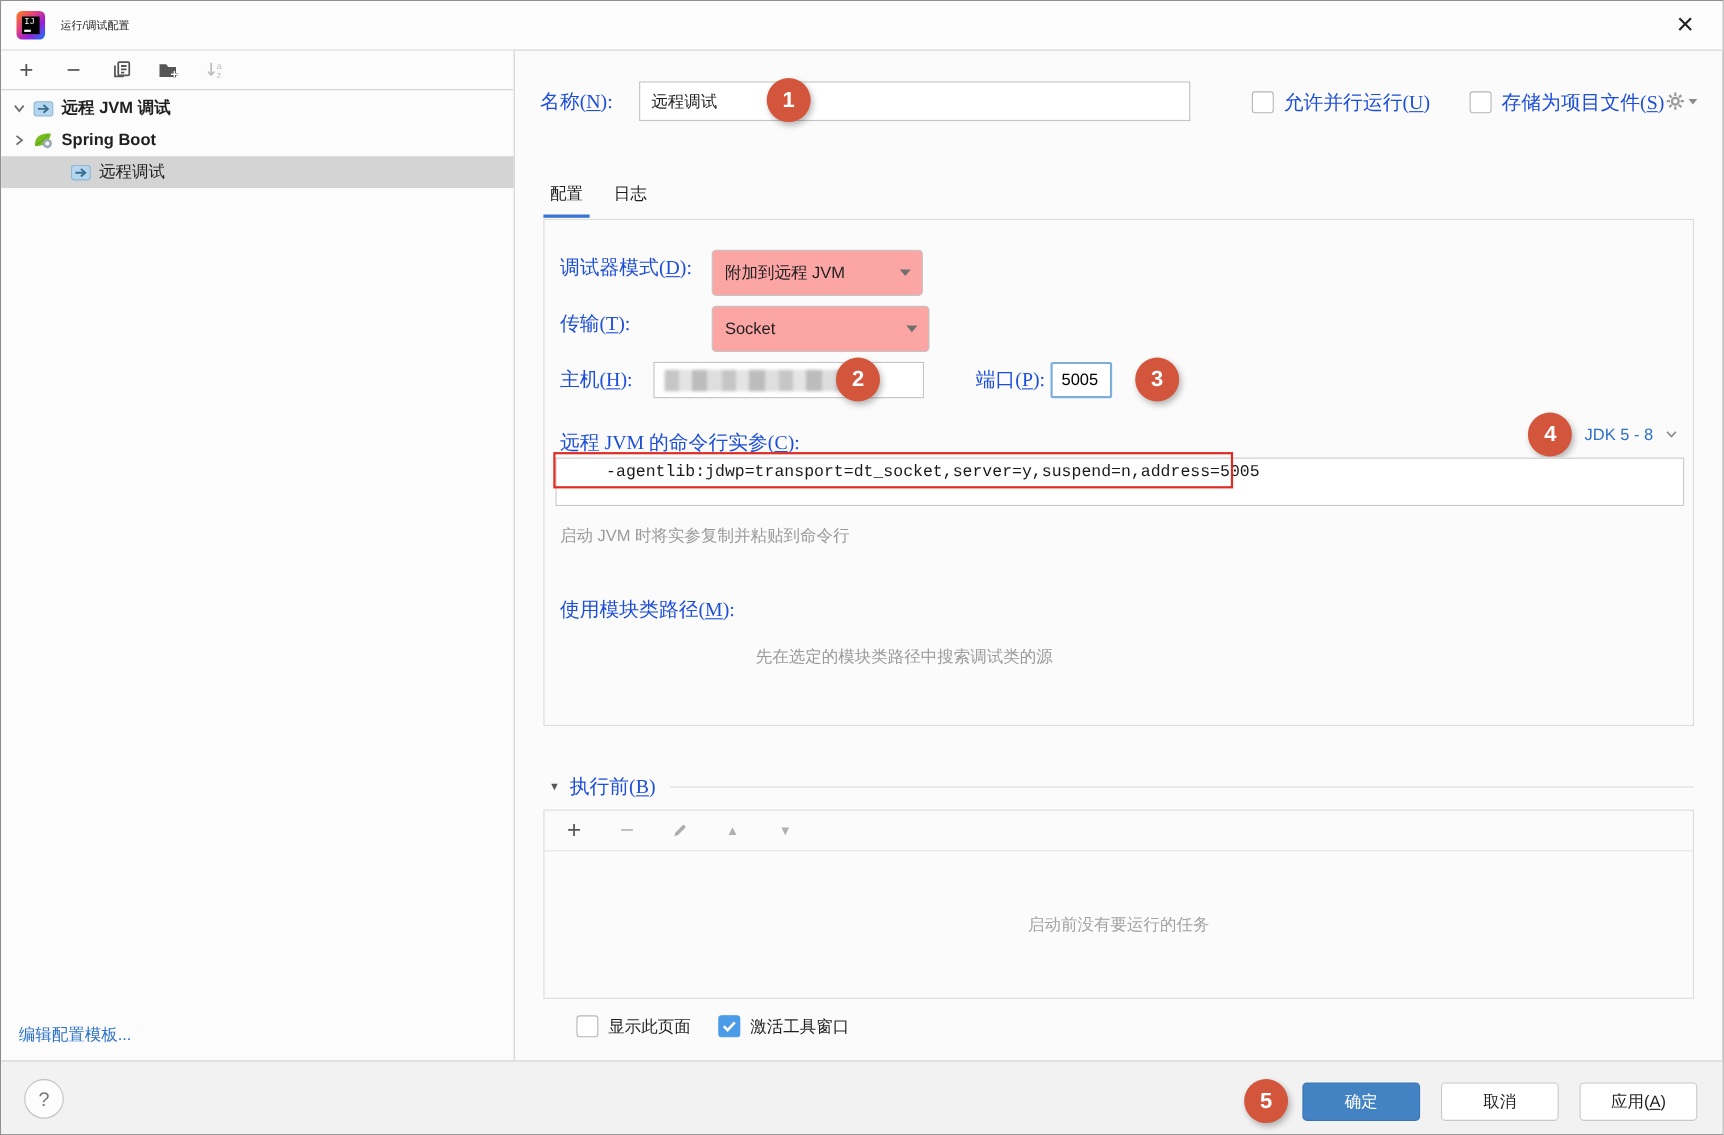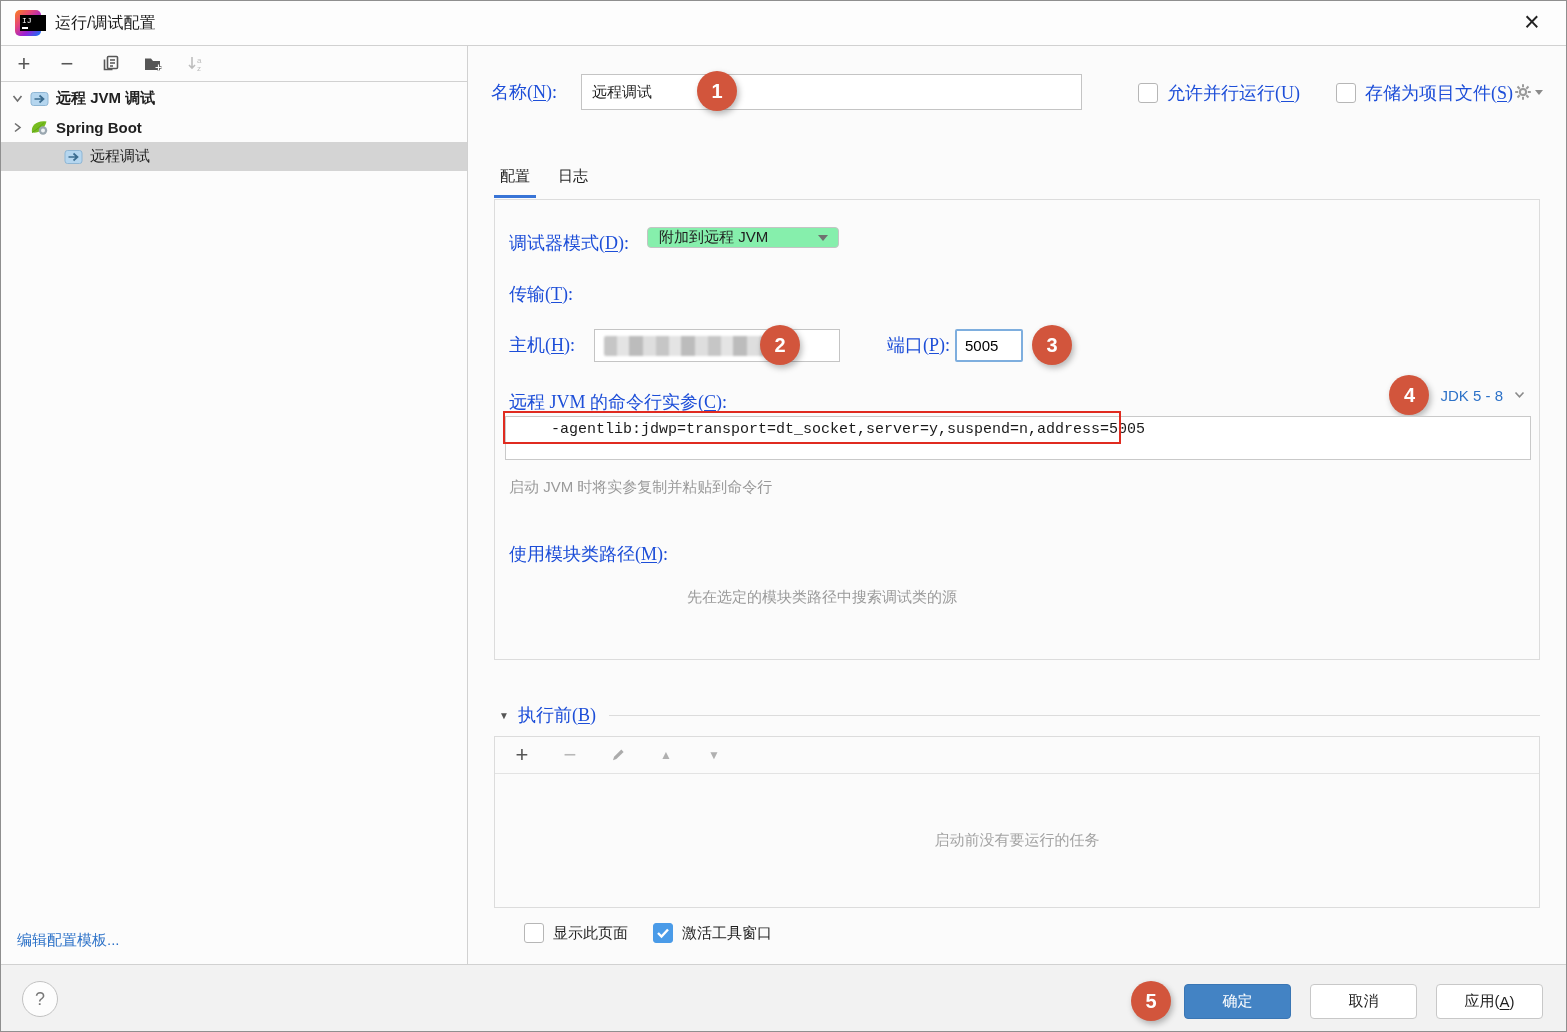--- a/index.html
+++ b/index.html
@@ -3,23 +3,23 @@
 <meta charset="utf-8">
 <style>
   * { box-sizing: border-box; margin: 0; padding: 0; }
   html,body { width:1567px; height:1032px; }
   body { font-family: "Liberation Sans", "DejaVu Sans", sans-serif; color:#1f1f1f; background:#fff; }
   .window { position:relative; width:1567px; height:1032px; background:#fbfbfb; border:1px solid #8f8f8f; overflow:hidden; }
 
   
   .titlebar { position:absolute; left:0; top:0; width:100%; height:45px; background:#fdfdfd; border-bottom:1px solid #d1d1d1; display:flex; align-items:center; }
   .logo { width:26px; height:26px; margin-left:14px; border-radius:5px; background:linear-gradient(135deg,#fc801d 0%,#e3447a 35%,#9a1fd6 65%,#087cfa 100%); position:relative; }
-  .logo .inner { position:absolute; left:5px; top:5px; width:26px; height:16px; background:#000; color:#fff; font-size:8px; font-weight:normal; font-family:"Liberation Mono", monospace; padding:1px 0 0 2px; }
+  .logo .inner { position:absolute; left:5px; top:5px; width:16px; height:16px; background:#000; color:#fff; font-size:8px; font-weight:normal; font-family:"Liberation Mono", monospace; padding:1px 0 0 2px; }
   .logo .bar { position:absolute; left:7px; bottom:7px; width:6px; height:2px; background:#fff; }
-  .titlebar .title { margin-left:14px; font-size:16px; color:#1c1c1c; }
+  .titlebar .title { margin-left:14px; font-size:10px; color:#1c1c1c; }
   .close-btn { position:absolute; right:16px; top:4px; font-size:27px; color:#222; width:36px; height:36px; text-align:center; line-height:34px; cursor:pointer; }
 
   
   .sidebar { position:absolute; left:0; top:45px; width:467px; height:918px; background:#fcfcfc; border-right:1px solid #d1d1d1; }
   .side-toolbar { height:36px; border-bottom:1px solid #d1d1d1; display:flex; align-items:center; gap:21px; padding-left:12px; }
   .tbtn { display:flex; align-items:center; justify-content:center; width:22px; height:22px; cursor:pointer; }
   .glyph-btn { font-size:22px; color:#565656; font-weight:400; line-height:20px; }
   .tree { padding-top:2px; }
   .tree-row { display:flex; align-items:center; height:29px; padding-left:11px; gap:7px; font-size:15px; cursor:pointer; }
   .tree-row.bold { font-weight:bold; }
@@ -42,35 +42,35 @@
   .cb.checked { background:#4a9be8; border-color:#4a9be8; }
   .gear-wrap { position:absolute; left:1046px; top:37px; display:flex; align-items:center; gap:3px; cursor:pointer; }
   .caret-down { width:0; height:0; border-left:4px solid transparent; border-right:4px solid transparent; border-top:5px solid #8a8a8a; }
 
   .tabs { position:absolute; left:26px; top:114px; display:flex; gap:16px; }
   .tab { padding:7px 6px 9px; font-size:15px; cursor:pointer; border-bottom:3px solid transparent; }
   .tab.active { border-bottom-color:#3874d6; }
 
   .panel { position:absolute; left:26px; top:153px; width:1046px; height:461px; border:1px solid #dcdcdc; }
 
-  .combo { position:absolute; height:21px; border:1px solid #c4c4c4; border-radius:4px; background:#86efac; display:flex; align-items:center; justify-content:space-between; padding:0 10px 0 11px; font-size:15px; cursor:pointer; }
+  .combo { position:absolute; height:42px; border:1px solid #c4c4c4; border-radius:4px; background:#fca5a5; display:flex; align-items:center; justify-content:space-between; padding:0 10px 0 11px; font-size:15px; cursor:pointer; }
   .combo-arrow { width:0; height:0; border-left:5.5px solid transparent; border-right:5.5px solid transparent; border-top:6.5px solid #707070; margin-left:10px; }
 
   .fl-r1 { position:absolute; left:14px; top:27px; line-height:33px; }
   .cb-r1 { left:152px; top:27px; width:192px; }
   .fl-r2 { position:absolute; left:14px; top:78px; line-height:33px; }
   .cb-r2 { left:152px; top:78px; width:198px; }
   .fl-host { position:absolute; left:14px; top:129px; line-height:33px; }
   .host-input { position:absolute; left:99px; top:129px; width:246px; height:33px; border:1px solid #c4c4c4; background:#fff; }
   .mosaic { position:absolute; left:9px; top:6px; width:178px; height:20px; border-radius:2px; filter:blur(1.3px);
             background-image:repeating-linear-gradient(90deg,#c6c6c6 0 13px,#e4e4e4 13px 25px,#bcbcbc 25px 39px,#dedede 39px 52px),
                              repeating-linear-gradient(0deg,rgba(255,255,255,.35) 0 5px,rgba(0,0,0,.06) 5px 10px); }
   .badge-2 { position:absolute; left:265px; top:125px; }
   .fl-port { position:absolute; left:392px; top:129px; line-height:33px; }
-  .port-input { position:absolute; left:460px; top:129px; width:68px; height:33px; border:2px solid #7eaede; border-radius:2px; background:#fff; font-size:15px; padding:0 8px; font-family:inherit; }
+  .port-input { position:absolute; left:460px; top:129px; width:56px; height:33px; border:2px solid #7eaede; border-radius:2px; background:#fff; font-size:15px; padding:0 8px; font-family:inherit; }
   .badge-3 { position:absolute; left:537px; top:125px; }
 
   .args-label { position:absolute; left:14px; top:190px; }
   .jdk-row { position:absolute; right:14px; top:175px; display:flex; align-items:center; gap:11px; }
   .jdk-link { color:#2d72c8; font-size:15px; cursor:pointer; }
   .args-box { position:absolute; left:10px; top:216px; width:1026px; height:44px; border:1px solid #c9c9c9; background:#fff;padding-left:36px; }
   .args-text { font-family:"Liberation Mono", "DejaVu Sans Mono", monospace; font-size:15px; color:#1a1a1a; padding:4px 0 0 9px; white-space:nowrap; }
   .red-box { position:absolute; left:8px; top:211px; width:618px; height:33px; border:2px solid #e02b20; pointer-events:none; }
   .args-hint { position:absolute; left:14px; top:278px; }
   .fl-mod { position:absolute; left:14px; top:338px; line-height:33px; }
@@ -202,20 +202,24 @@
     </div>
 
     <div class="panel">
       <div class="lbl fl-r1">调试器模式(<u>D</u>):</div>
       <div class="combo cb-r1">
         <span>附加到远程 JVM</span>
         <div class="combo-arrow"></div>
       </div>
 
       <div class="lbl fl-r2">传输(<u>T</u>):</div>
+      <div class="combo cb-r2">
+        <span>Socket</span>
+        <div class="combo-arrow"></div>
+      </div>
 
       <div class="lbl fl-host">主机(<u>H</u>):</div>
       <div class="host-input">
         <div class="mosaic"></div>
       </div>
       <div class="badge badge-2">2</div>
 
       <div class="lbl fl-port">端口(<u>P</u>):</div>
       <input class="port-input" type="text" value="5005" style="">
       <div class="badge badge-3">3</div>

